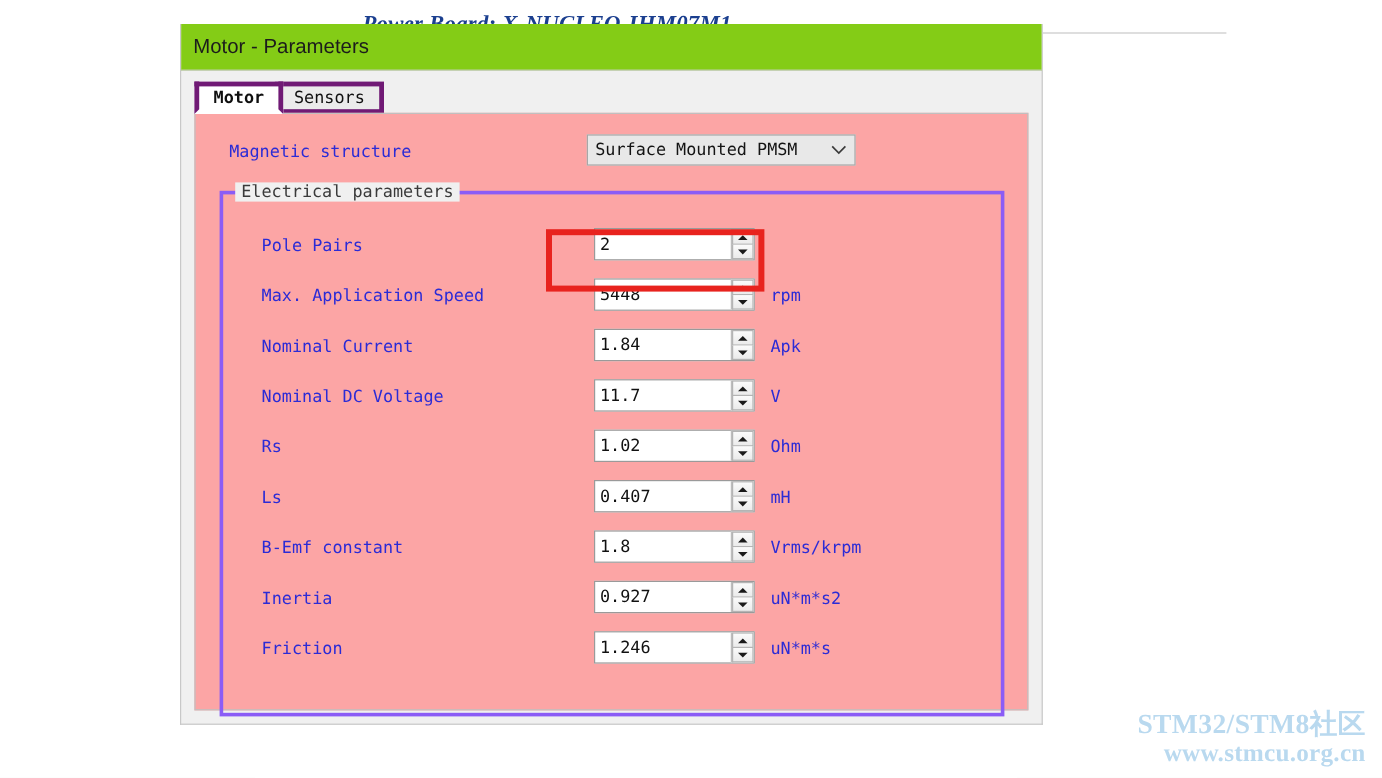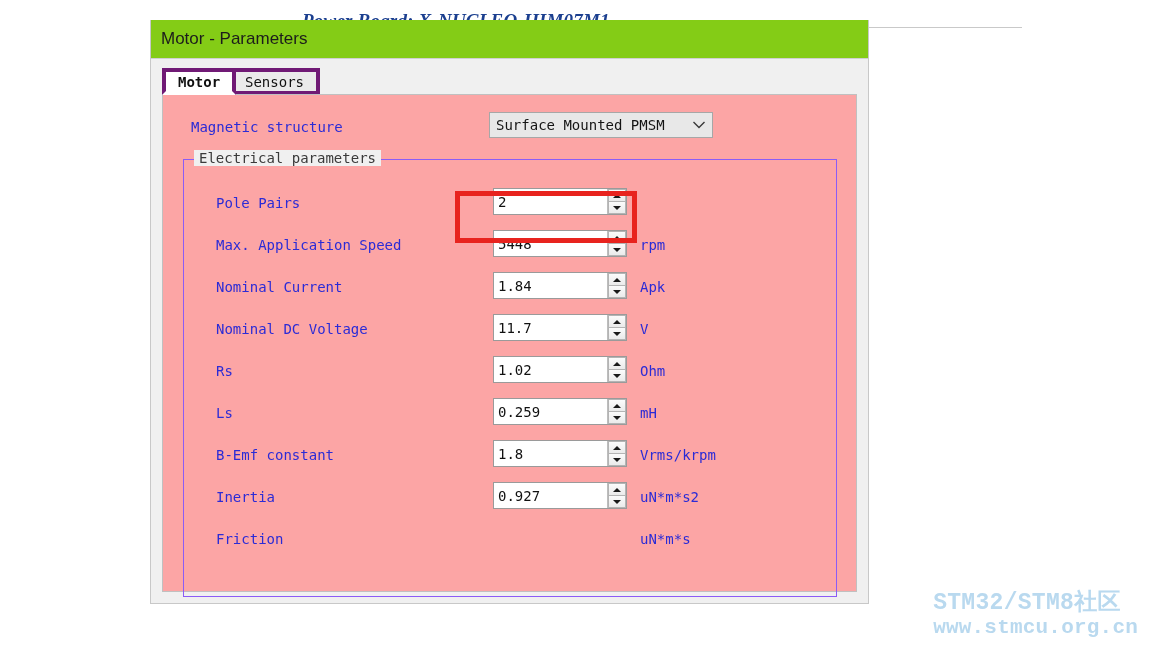--- a/index.html
+++ b/index.html
@@ -104,21 +104,21 @@
   }
   .combobox .cb-arrow {
     width: 26px; height: 100%;
     display: flex; align-items: center; justify-content: center;
   }
 
   
   .groupbox {
     position: absolute; left: 20px; top: 64px;
     width: 654px; height: 438px;
-    border: 1px solid #8b5cf6;
+    border: 3px solid #8b5cf6;
     background: transparent;
   }
   .groupbox-legend {
     position: absolute; left: 10px; top: -10px;
     background: #f0f0f0; padding: 0 5px;
   }
 
   .field-row { position: absolute; left: 0; width: 100%; height: 30px; }
   .field-label { position: absolute; left: 32px; top: 7px; }
   .spin {
@@ -165,22 +165,22 @@
     position: absolute;
     border: 5px solid #e8231e;
     background: transparent;
     pointer-events: none;
     z-index: 20;
   }
 
   
   .watermark {
     position: absolute; right: 14px; bottom: 8px;
-    text-align: left;
-    font-family: Liberation Mono, monospace;
+    text-align: right;
+    font-family: Liberation Serif, serif;
     font-weight: bold;
     color: #b9d9ef;
     line-height: 1.12;
     user-select: none;
   }
   .wm1 { font-size: 23px; letter-spacing: .3px; }
   .wm2 { font-size: 21px; letter-spacing: .2px; }
 </style>
 </head>
 <body>
@@ -306,21 +306,21 @@
                     <div class="spin-btn down">
                       <div class="tri-dn"></div>
                     </div>
                   </div>
                 </div>
                 <div class="lbl unit">Ohm</div>
               </div>
               <div class="field-row" style="top: 238px;">
                 <div class="lbl field-label">Ls</div>
                 <div class="spin">
-                  <div class="spin-value">0.259</div>
+                  <div class="spin-value">0.407</div>
                   <div class="spin-btns">
                     <div class="spin-btn up">
                       <div class="tri-up"></div>
                     </div>
                     <div class="spin-btn down">
                       <div class="tri-dn"></div>
                     </div>
                   </div>
                 </div>
                 <div class="lbl unit">mH</div>
@@ -350,20 +350,31 @@
                     </div>
                     <div class="spin-btn down">
                       <div class="tri-dn"></div>
                     </div>
                   </div>
                 </div>
                 <div class="lbl unit">uN*m*s2</div>
               </div>
               <div class="field-row" style="top: 364px;">
                 <div class="lbl field-label">Friction</div>
+                <div class="spin">
+                  <div class="spin-value">1.246</div>
+                  <div class="spin-btns">
+                    <div class="spin-btn up">
+                      <div class="tri-up"></div>
+                    </div>
+                    <div class="spin-btn down">
+                      <div class="tri-dn"></div>
+                    </div>
+                  </div>
+                </div>
                 <div class="lbl unit">uN*m*s</div>
               </div>
             </div>
         </div>
 
       </div>
     </div>
   </div>
 
   <div class="highlight-box" id="highlight-box" style="left: 455px; top: 191px; width: 182px; height: 52px; border-color: rgb(232, 35, 30);"></div>

